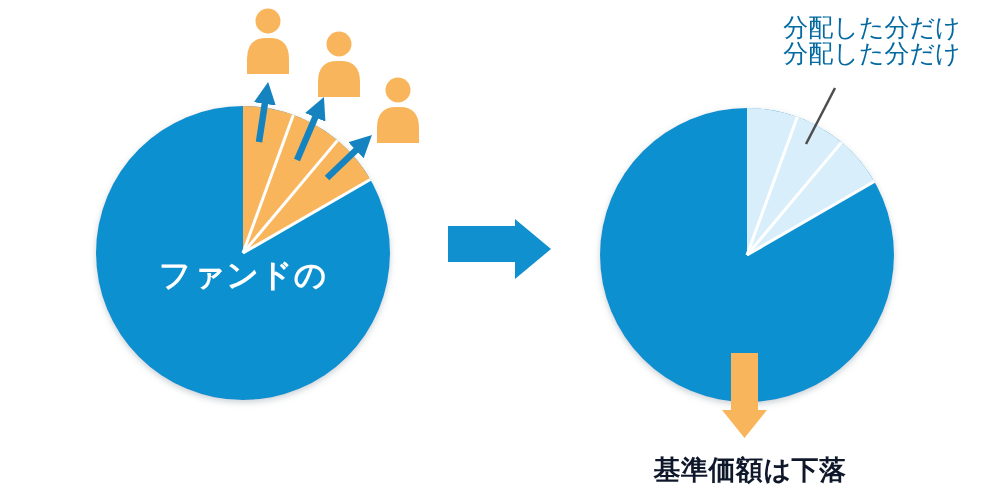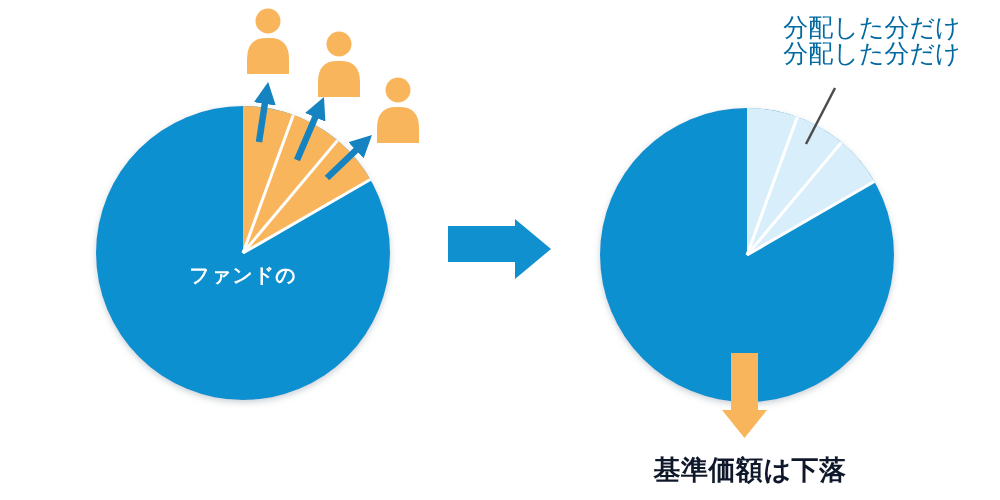--- a/index.html
+++ b/index.html
@@ -8,21 +8,21 @@
     width:1000px;height:500px;
     background:#ffffff;
     border-radius:55px;
     overflow:hidden;
     font-family:"Liberation Sans","DejaVu Sans",sans-serif;
   }
   .canvas svg{position:absolute;left:0;top:0;}
   .txt{position:absolute;text-align:center;pointer-events:none;white-space:nowrap;}
   .pie-label{
     left:118px;top:256px;width:250px;
-    font-size:20px;font-weight:bold;color:#ffffff;
+    font-size:32px;font-weight:bold;color:#ffffff;
     line-height:39px;letter-spacing:1px;
   }
   .annotation{
     left:772px;top:14px;width:200px;
     font-size:25px;font-weight:500;color:#0369a1;
     line-height:26px;
   }
   .caption{
     left:625px;top:452px;width:250px;
     font-size:27px;font-weight:bold;color:#0f172a;

